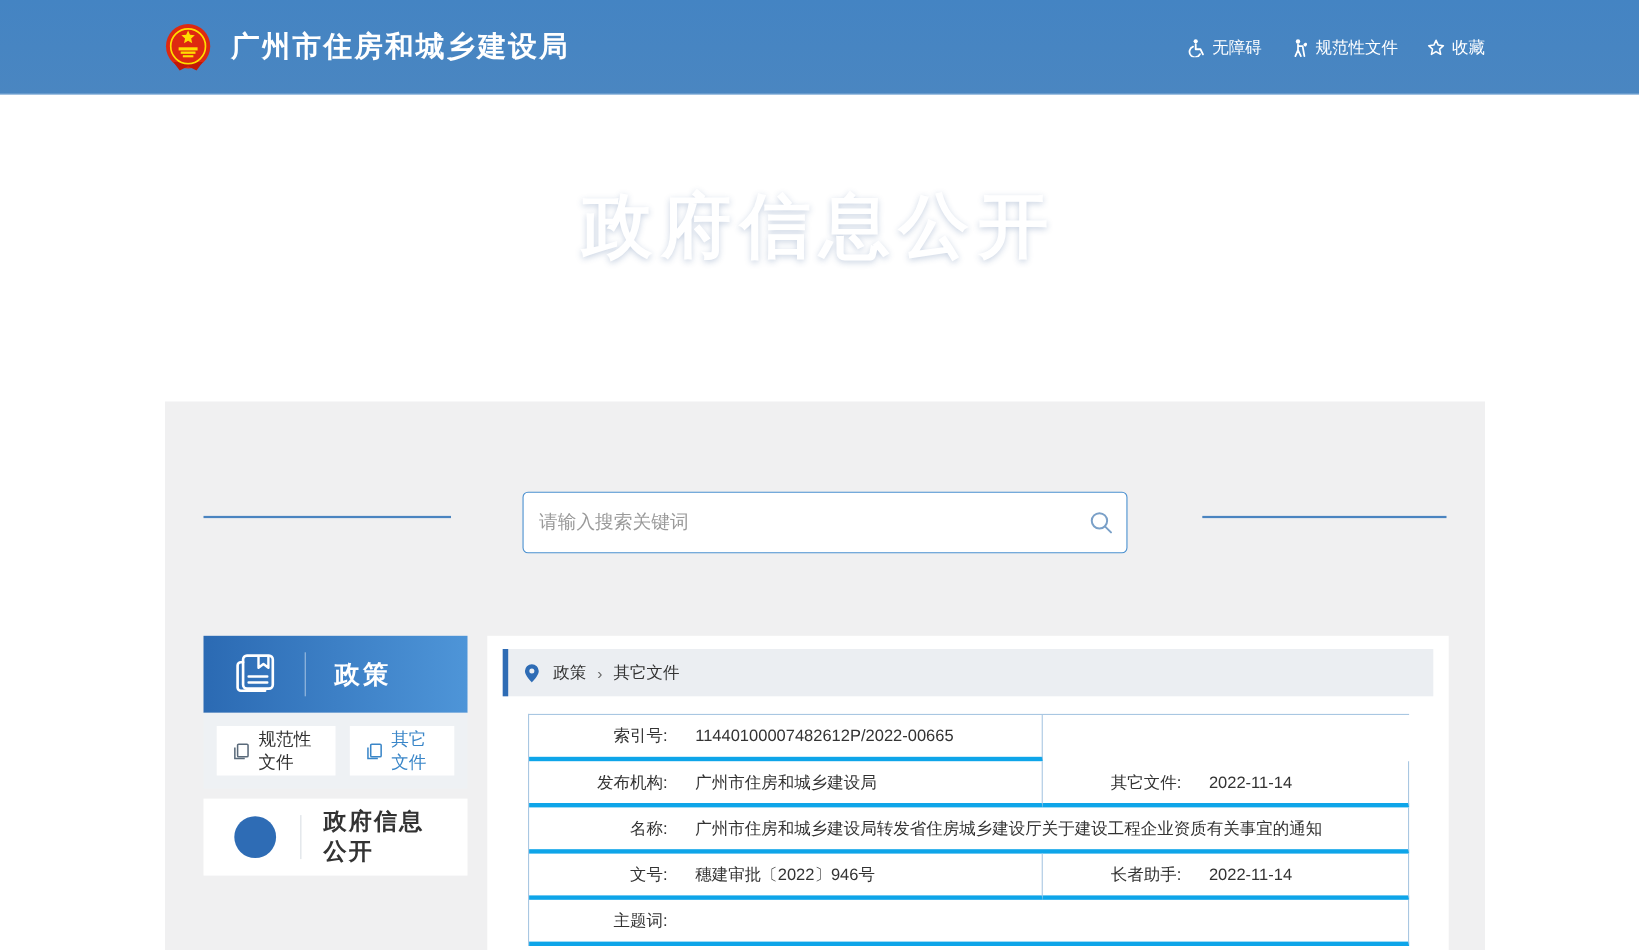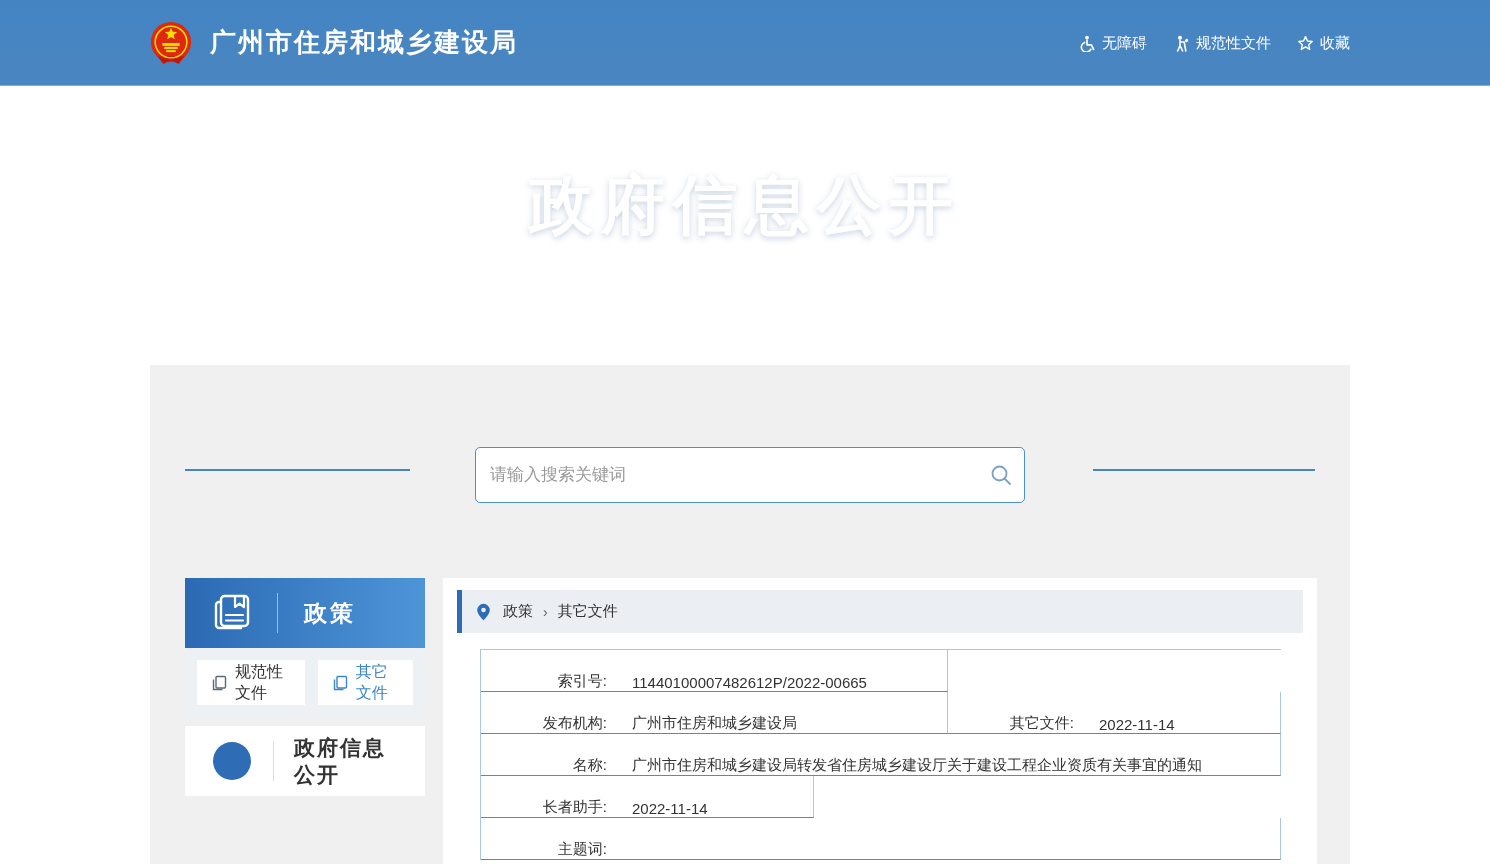--- a/index.html
+++ b/index.html
@@ -72,22 +72,22 @@
                 border-left:5px solid #2e6cb5; display:flex; align-items:center;
                 font-size:15px; color:#333; }
   .breadcrumb .pin { margin:0 12px 0 14px; display:flex; }
   .crumb { cursor:pointer; }
   .crumb-sep { margin:0 10px; color:#666; font-size:14px; }
 
   
   .tbl { margin:16px 0 0 37px; width:801px; border-top:1px solid #a9c7e2; border-left:1px solid #a9c7e2;
          font-size:15px; color:#333; }
   .tr { display:flex; }
-  .td { border-right:1px solid #a9c7e2; border-bottom:1px solid #0ea5e9;
-        height:42px; display:flex; align-items:flex-end; }
+  .td { border-right:1px solid #a9c7e2; border-bottom:4px solid #0ea5e9;
+        height:42px; display:flex; align-items:center; }
   .td.c-left { width:467px; }
   .td.c-right { width:333px; }
   .td.c-full { width:800px; }
   .td .lbl { width:126px; text-align:right; flex:0 0 auto; }
   .td .val { margin-left:25px; white-space:nowrap; }
 </style>
 </head>
 <body>
 
 <div class="topbar">
@@ -230,20 +230,24 @@
           <span class="val">2022-11-14</span>
         </div>
       </div>
       <div class="tr">
         <div class="td c-full">
           <span class="lbl">名称:</span>
           <span class="val">广州市住房和城乡建设局转发省住房城乡建设厅关于建设工程企业资质有关事宜的通知</span>
         </div>
       </div>
       <div class="tr">
+        <div class="td c-left">
+          <span class="lbl">文号:</span>
+          <span class="val">穗建审批〔2022〕946号</span>
+        </div>
         <div class="td c-right">
           <span class="lbl">长者助手:</span>
           <span class="val">2022-11-14</span>
         </div>
       </div>
       <div class="tr">
         <div class="td c-full">
           <span class="lbl">主题词:</span>
           <span class="val"></span>
         </div>

